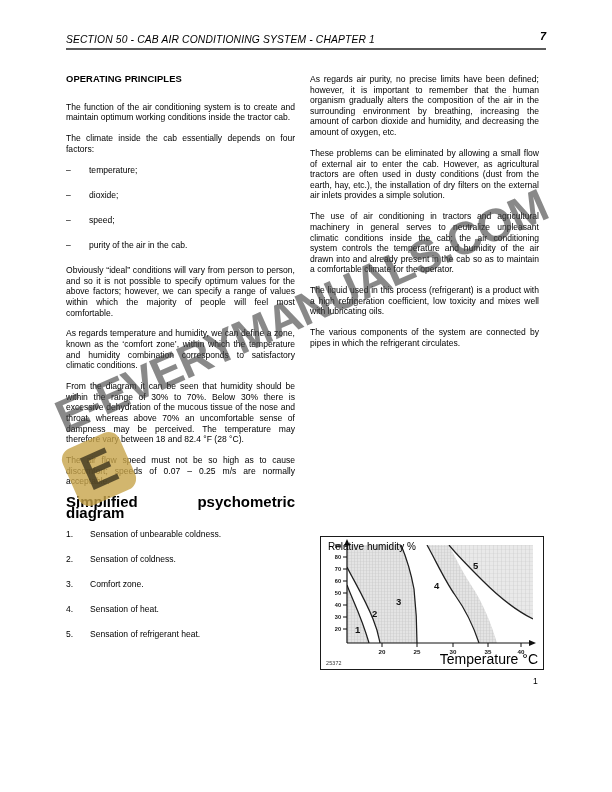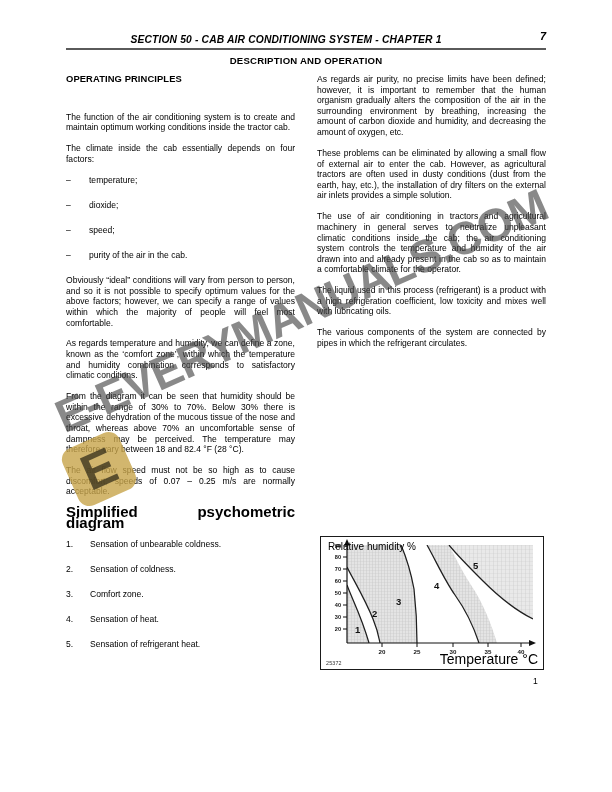--- a/index.html
+++ b/index.html
@@ -28,23 +28,22 @@
     position: absolute;
     left: 66px;
     top: 30px;
     width: 480px;
     height: 20px;
   }
   .header-title {
     position: absolute;
     left: 0; top: 4px;
     width: 440px;
-    text-align: center;
     font-style: italic;
-    font-weight: bold;
+    font-weight: normal;
     font-size: 10.3px;
     letter-spacing: 0.15px;
     white-space: nowrap;
   }
   .header-page {
     position: absolute;
     right: 0;
     top: 0;
     font-style: italic;
     font-weight: bold;
@@ -73,28 +72,28 @@
   
   .col {
     position: absolute;
     top: 74px;
     width: 229px;
     font-size: 8.55px;
     line-height: 10.6px;
     text-align: justify;
   }
   .col-left  { left: 66px; }
-  .col-right { left: 317px; }
+  .col-right { left: 310px; }
 
   .col p {
     margin: 0 0 10.4px 0;
   }
 
   h2.section-head {
-    margin: 0 0 27px 0;
+    margin: 0 0 17px 0;
     font-size: 9.4px;
     font-weight: bold;
     letter-spacing: 0.1px;
   }
   h3.sub-head {
     margin: 0 0 10px 0;
     font-size: 15px;
     font-weight: bold;
   }
 
@@ -219,21 +218,20 @@
 </head>
 <body>
 
 <div class="page">
 
   <div class="header">
     <div class="header-title">SECTION 50 - CAB AIR CONDITIONING SYSTEM - CHAPTER 1</div>
     <div class="header-page">7</div>
   </div>
   <div class="header-rule"></div>
-  <div class="doc-subtitle">DESCRIPTION AND OPERATION</div>
 
   <div class="col col-left">
 
     <h2 class="section-head">OPERATING PRINCIPLES</h2>
 
     <p>The function of the air conditioning system is to create and maintain optimum working conditions inside the tractor cab.</p>
     <p>The climate inside the cab essentially depends on four factors:</p>
 
     <ul class="dash-list">
       <li>

